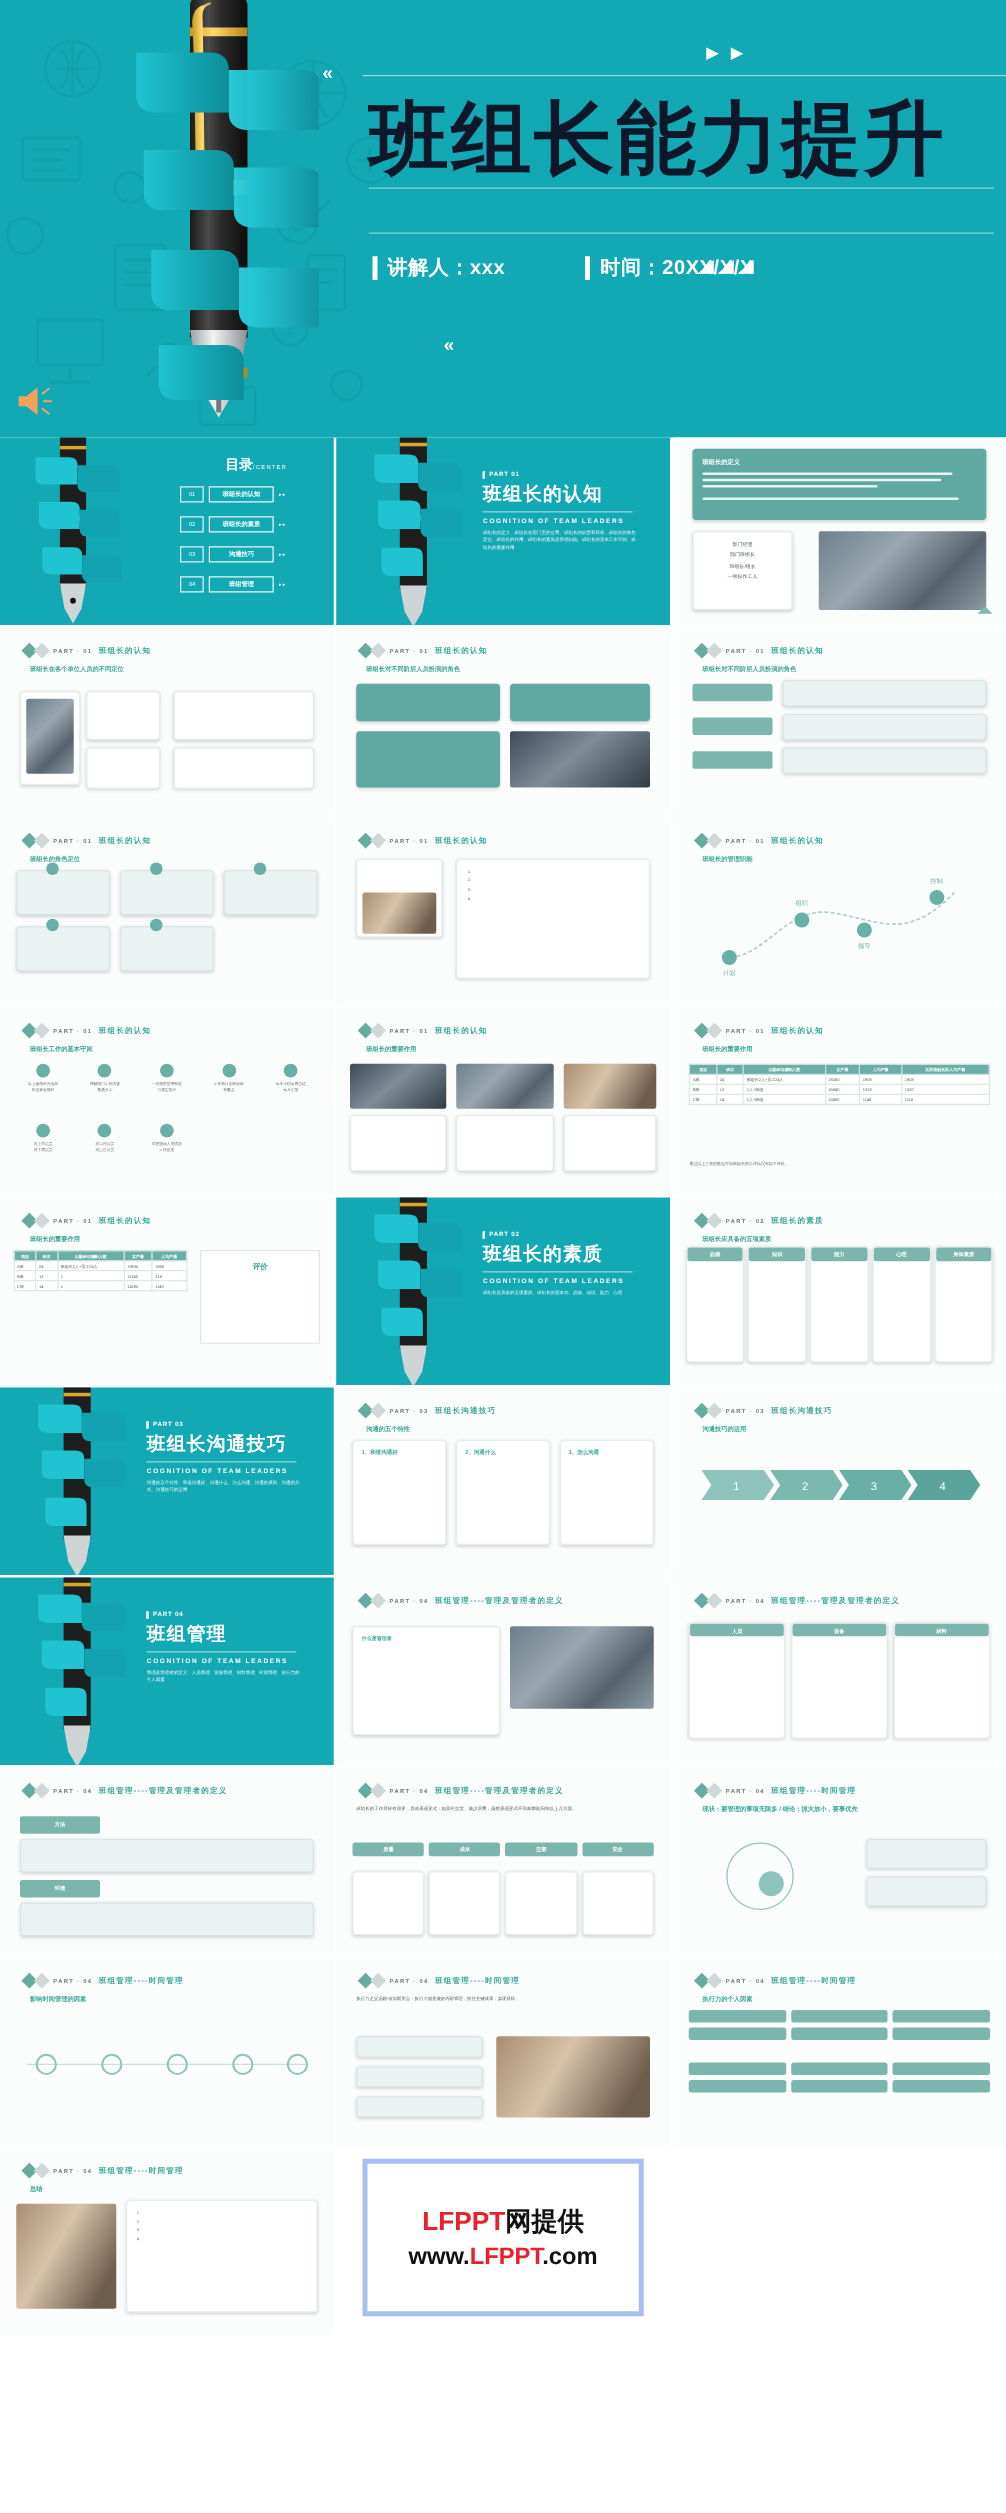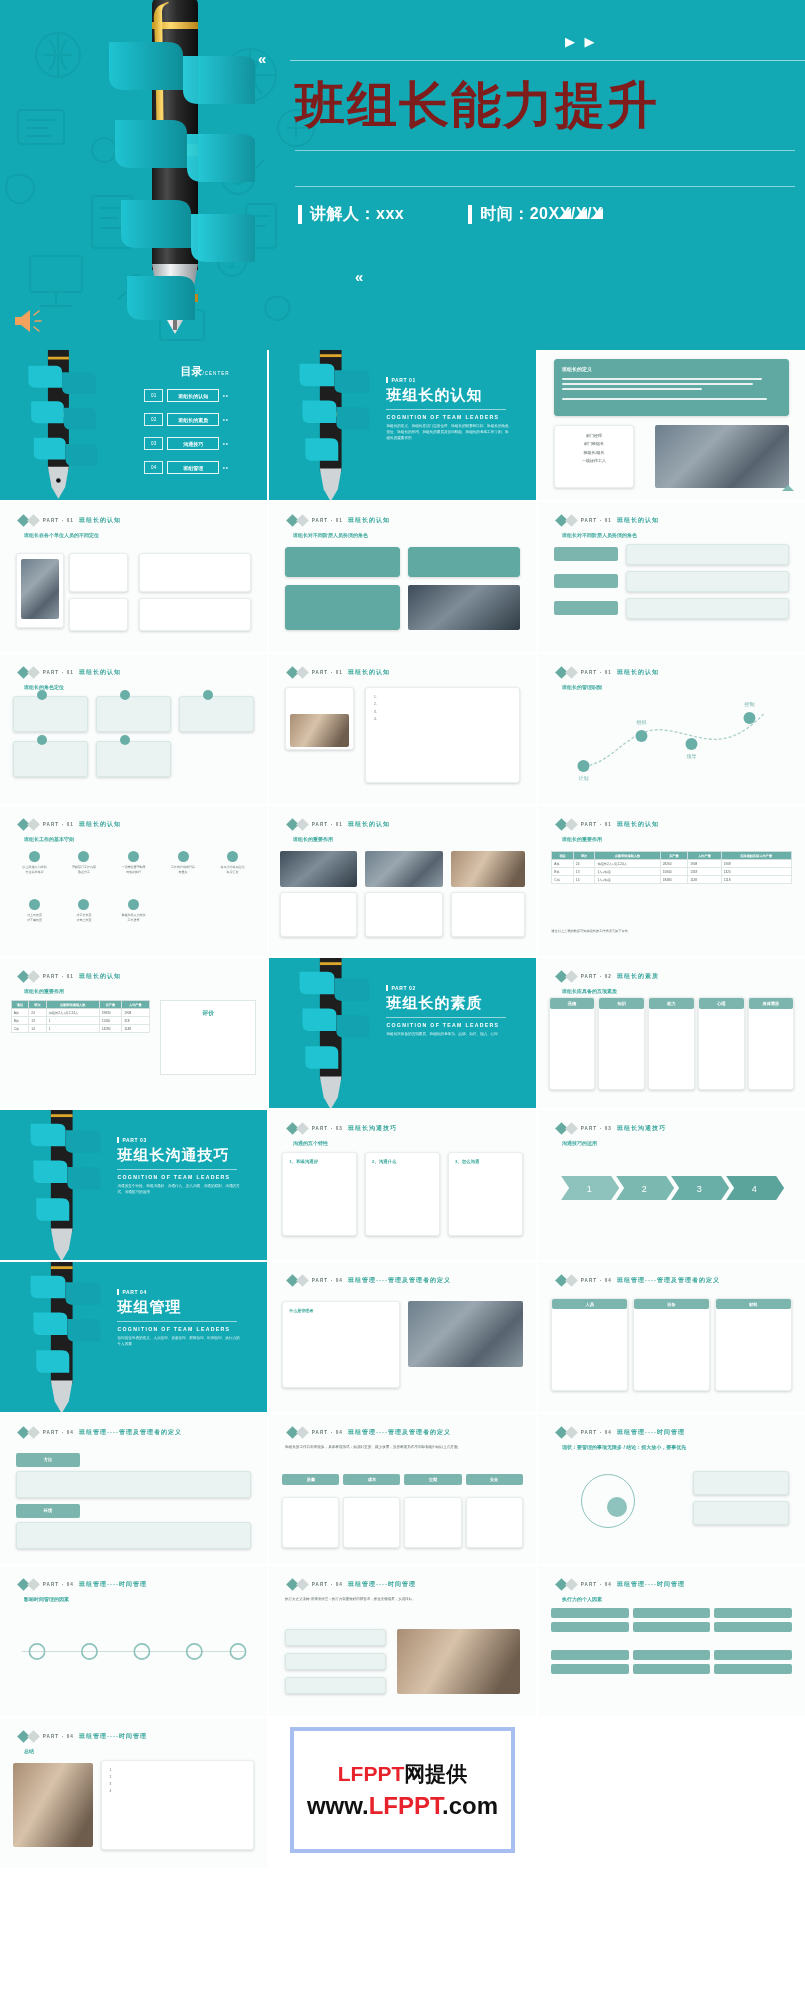--- a/index.html
+++ b/index.html
@@ -29,21 +29,21 @@
   .hero-quote-tl {
     position:absolute; left:-42px; top:50px; color:#fff; font-size:15px;
     letter-spacing:-2px; font-weight:bold;
   }
   .hero-play {
     position:absolute; left:265px; top:34px; color:#fff; font-size:13px; letter-spacing:3px;
   }
   .hero-title {
     position:absolute; left:-5px; top:80px;
     font-family:"DejaVu Sans","Liberation Sans",sans-serif;
-    color:#7f1d1d; font-size:50px; font-weight:bold; letter-spacing:2px;
+    color:#0f172a; font-size:64px; font-weight:bold; letter-spacing:2px;
     white-space:nowrap; line-height:1;
   }
   .hero-rule { position:absolute; left:-5px; width:500px; height:1px; background:rgba(255,255,255,.5); }
   .hero-rule.r1 { top:150px; }
   .hero-rule.r2 { top:186px; }
   .hero-sub {
     position:absolute; left:-2px; top:156px; color:#fff;
     font-size:15.5px; font-weight:bold; letter-spacing:3.2px; white-space:nowrap;
   }
   .hero-meta { position:absolute; left:-2px; top:204px; display:flex; align-items:center; gap:64px; }
@@ -90,21 +90,21 @@
   .sec-rule { width:120px; height:.5px; background:rgba(255,255,255,.55); margin:4px 0; }
   .sec-body { font-size:3.6px; line-height:1.7; color:rgba(255,255,255,.92); width:125px; margin-top:3px; }
 
   
   .wm-box {
     position:absolute; left:8%; top:6%; width:84%; height:84%;
     border:4px solid #a8bdf0; background:#fff;
     display:flex; flex-direction:column; align-items:center; justify-content:center; gap:4px;
   }
   .wm-l1 { font-size:21px; font-weight:bold; letter-spacing:0; }
-  .wm-l2 { font-size:24px; font-weight:bold; }
+  .wm-l2 { font-size:19px; font-weight:bold; }
   .red { color:#e8222a; }
   .blk { color:#111; }
 
   
   .toc-title { position:absolute; right:14%; top:9%; color:#fff; font-size:11px; font-weight:bold; }
   .toc-title small { font-size:4.6px; font-weight:normal; letter-spacing:1px; }
   .toc-row { position:absolute; display:flex; align-items:center; gap:4px; }
   .toc-num { width:19px; height:13px; border:.8px solid rgba(255,255,255,.85);
     color:#fff; font-size:4.6px; display:flex; align-items:center; justify-content:center; }
   .toc-txt { width:52px; height:13px; border:.8px solid rgba(255,255,255,.9);

